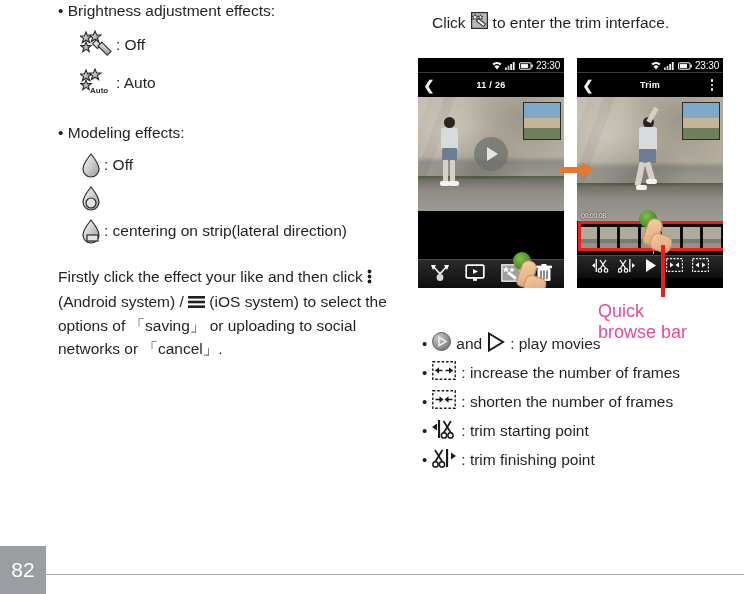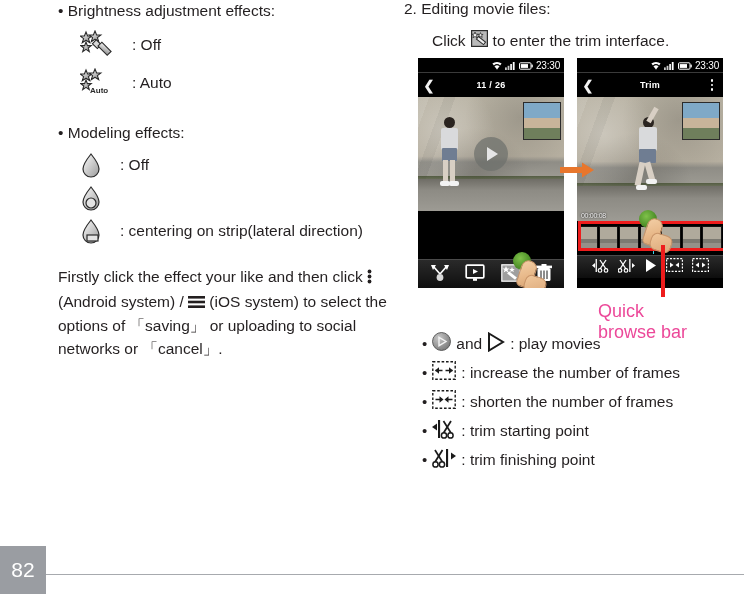--- a/index.html
+++ b/index.html
@@ -37,21 +37,21 @@
     width: 330px;
   }
   .heading-row {
     display: flex;
     align-items: flex-start;
     gap: 6px;
   }
   .icon-row {
     display: flex;
     align-items: center;
-    gap: 18px;
+    gap: 2px;
     margin-left: 22px;
   }
   .icon-label {
     font-size: 15.5px;
     color: #231f20;
   }
 
   
   .ico-box {
     display: inline-block;
@@ -476,21 +476,20 @@
         <svg width="17" height="14" viewBox="0 0 17 14">
           <rect x="0" y="1" width="17" height="2.6" fill="#231f20"></rect>
           <rect x="0" y="5.7" width="17" height="2.6" fill="#231f20"></rect>
           <rect x="0" y="10.4" width="17" height="2.6" fill="#231f20"></rect>
         </svg>
       </span><span> (iOS system) to select the options of 「saving」 or uploading to social networks or 「cancel」.</span>
     </div>
   </div>
 
   <div class="right-col">
-    <div class="r-head">2. Editing movie files:</div>
     <div class="r-sub">
       <span>Click</span>
       <span class="ico-box">
         <svg width="17" height="17" viewBox="0 0 17 17">
           <rect x="0.6" y="0.6" width="15.8" height="15.8" fill="#b9b9b9" stroke="#2b2b2b" stroke-width="1.2"></rect>
           <g fill="#ffffff" stroke="#2b2b2b" stroke-width="0.8">
             <polygon points="4,2 4.9,4.2 7.2,4.2 5.4,5.6 6.1,7.8 4,6.5 1.9,7.8 2.6,5.6 0.8,4.2 3.1,4.2"></polygon>
             <polygon points="9.5,2.6 10.2,4.4 12.1,4.4 10.6,5.6 11.2,7.4 9.5,6.3 7.8,7.4 8.4,5.6 6.9,4.4 8.8,4.4"></polygon>
           </g>
           <g stroke="#2b2b2b" stroke-width="1">

